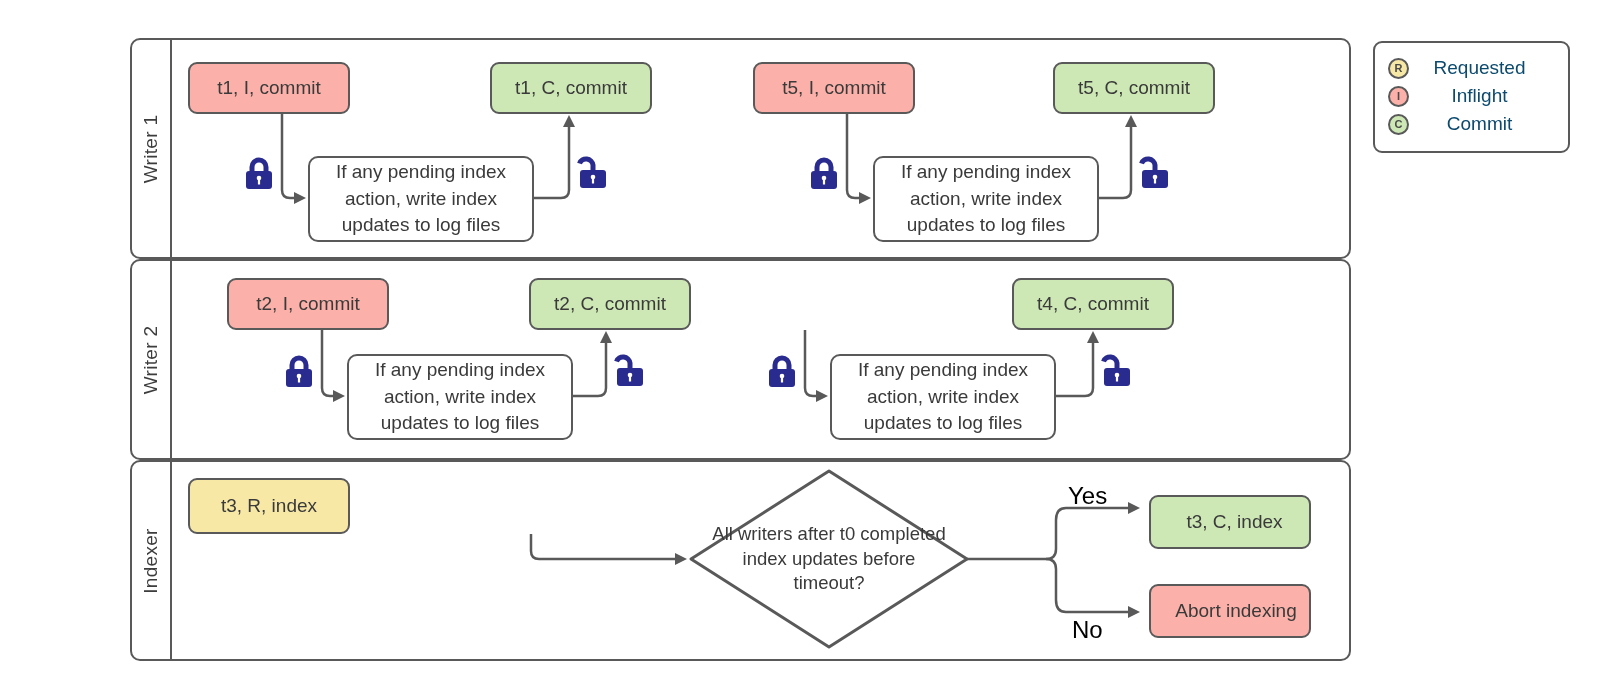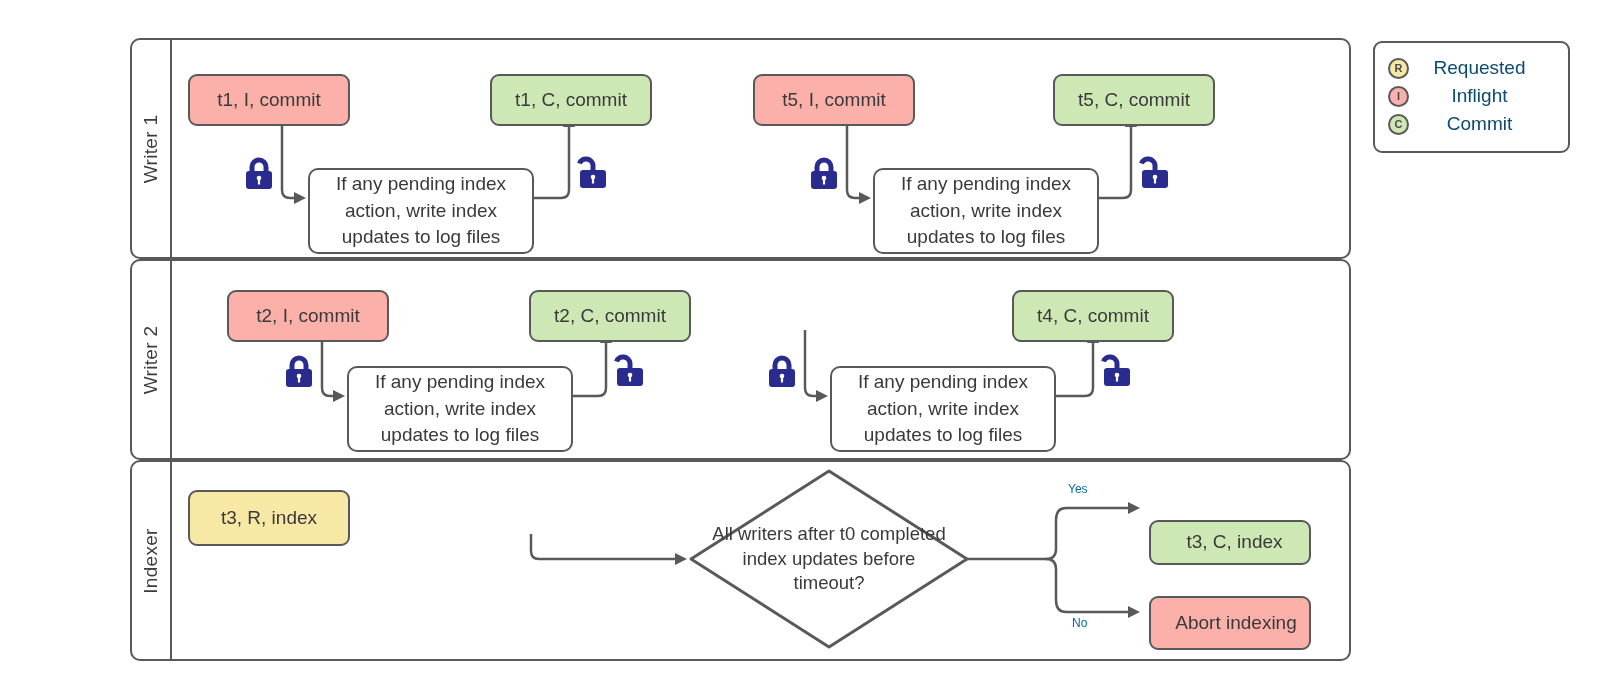--- a/index.html
+++ b/index.html
@@ -3,27 +3,27 @@
 <meta charset="utf-8">
 <style>
   html,body{margin:0;padding:0;background:#ffffff;}
   body{font-family:"Liberation Sans", sans-serif;}
   .canvas{position:relative;width:1609px;height:700px;background:#ffffff;overflow:hidden;}
 
   .lane{position:absolute;left:130px;width:1221px;border:2.5px solid #595959;border-radius:10px;background:#ffffff;box-sizing:border-box;}
   .lane-head{position:absolute;left:0;top:0;bottom:0;width:38px;border-right:2.5px solid #595959;display:flex;align-items:center;justify-content:center;}
   .lane-label{transform:rotate(-90deg);white-space:nowrap;font-size:19px;color:#3d3d3d;letter-spacing:.3px;}
 
-  .node{position:absolute;border:2.5px solid #595959;border-radius:9px;display:flex;align-items:center;justify-content:center;font-size:19px;color:#3a3a3a;text-align:center;box-sizing:border-box;line-height:1.4;margin-top:12px;}
+  .node{position:absolute;border:2.5px solid #595959;border-radius:9px;display:flex;align-items:center;justify-content:center;font-size:19px;color:#3a3a3a;text-align:center;box-sizing:border-box;line-height:1.4;}
   .fill-inflight{background:#fbb1a9;}
   .fill-commit{background:#cde8b5;}
   .fill-requested{background:#f7e8a6;}
   .fill-process{background:#ffffff;border-radius:10px;font-size:19px;padding:0 6px;}
 
-  .float-label{position:absolute;font-size:12px;color:#0369a1;}
+  .float-label{position:absolute;font-size:24px;color:#000000;}
   .decision-text{position:absolute;display:flex;align-items:center;justify-content:center;text-align:center;font-size:18.5px;color:#3a3a3a;line-height:1.35;}
 
   .legend{position:absolute;left:1373px;top:41px;width:197px;height:112px;border:2.5px solid #595959;border-radius:9px;background:#fff;box-sizing:border-box;padding-top:11px;}
   .legend-row{display:flex;align-items:center;height:28px;padding-left:13px;}
   .legend-dot{width:21px;height:21px;border:2.5px solid #595959;border-radius:50%;box-sizing:border-box;display:flex;align-items:center;justify-content:center;font-size:11px;font-weight:bold;color:#4a4a4a;flex:0 0 auto;}
   .legend-text{flex:1;text-align:center;font-size:19px;color:#0c4a6e;padding-right:18px;}
 
   svg.overlay{position:absolute;left:0;top:0;pointer-events:none;}
   .edge{stroke:#595959;stroke-width:2.5;fill:none;}
   .arrow{fill:#595959;stroke:none;}
@@ -146,21 +146,21 @@
   <div class="node fill-process" style="left:347px;top:354px;width:226px;height:86px;">If any pending index action, write index updates to log files</div>
   <div class="node fill-commit" style="left:529px;top:278px;width:162px;height:52px;">t2, C, commit</div>
 
   <div class="node fill-process" style="left:830px;top:354px;width:226px;height:86px;">If any pending index action, write index updates to log files</div>
   <div class="node fill-commit" style="left:1012px;top:278px;width:162px;height:52px;">t4, C, commit</div>
 
   <div class="node fill-requested" style="left:188px;top:478px;width:162px;height:56px;">t3, R, index</div>
   <div class="decision-text" style="left:706px;top:514px;width:246px;height:90px;">All writers after t0 completed index updates before timeout?</div>
   <div class="float-label" style="left:1068px;top:482px;">Yes</div>
   <div class="float-label" style="left:1072px;top:616px;">No</div>
-  <div class="node fill-commit" style="left:1149px;top:508px;width:162px;height:45px;padding-left:9px;">t3, C, index</div>
+  <div class="node fill-commit" style="left:1149px;top:495px;width:162px;height:54px;padding-left:9px;">t3, C, index</div>
   <div class="node fill-inflight" style="left:1149px;top:584px;width:162px;height:54px;padding-left:12px;">Abort indexing</div>
 
   <div class="legend">
     <div class="legend-row">
       <span class="legend-dot fill-requested">R</span>
       <span class="legend-text">Requested</span>
     </div>
     <div class="legend-row">
       <span class="legend-dot fill-inflight">I</span>
       <span class="legend-text">Inflight</span>

